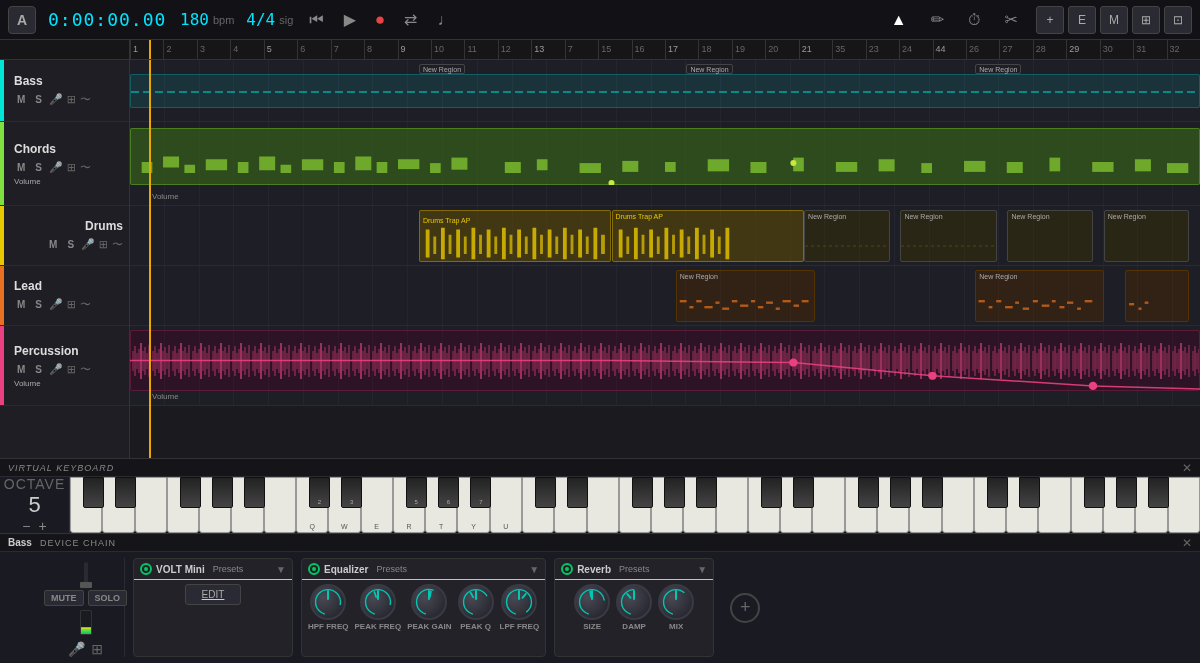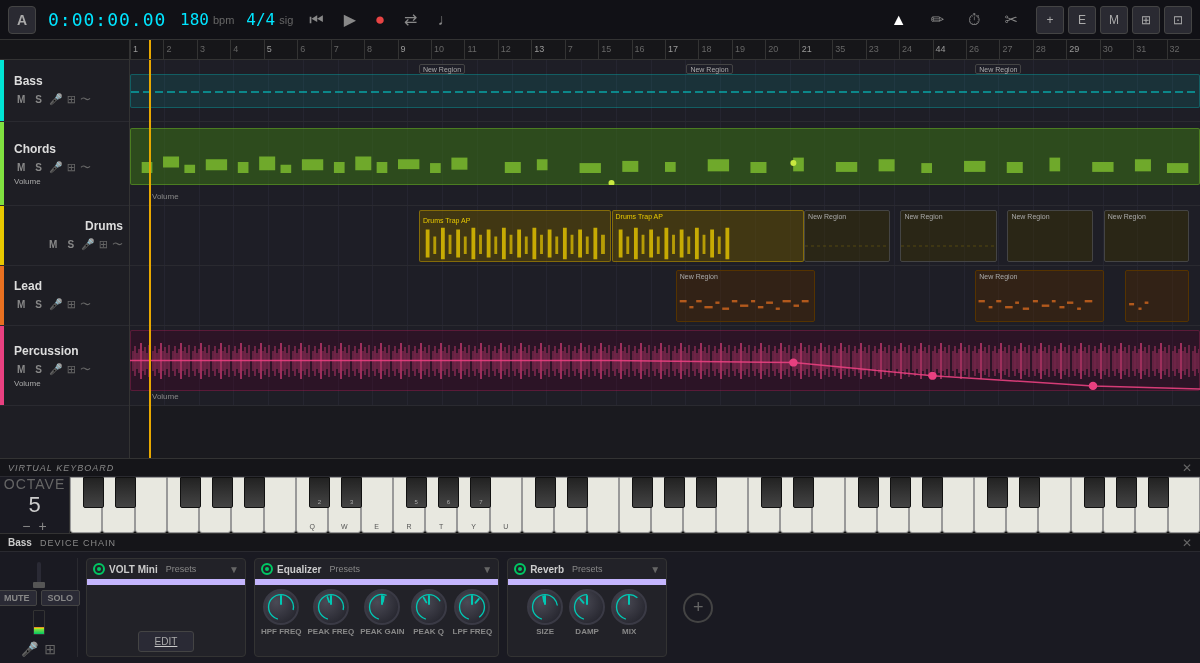--- a/index.html
+++ b/index.html
@@ -424,20 +424,21 @@
     }
     .dc-fader-section {
       width: 70px;
       height: 100%;
       display: flex;
       flex-direction: column;
       align-items: center;
       gap: 4px;
       border-right: 1px solid #2a2a30;
       padding-right: 8px;
+      margin-left: 47px;
     }
     .fader-track {
       width: 4px;
       height: 60px;
       background: #2a2a35;
       border-radius: 2px;
       position: relative;
       margin-top: 4px;
     }
     .fader-thumb {
@@ -495,21 +496,21 @@
       height: 100%;
       display: flex;
       flex-direction: column;
       min-width: 160px;
       max-width: 200px;
     }
     .plugin-header {
       display: flex;
       align-items: center;
       padding: 4px 6px;
-      border-bottom: 6px solid #c4b5fd;
+      border-bottom: 1px solid #c4b5fd;
       gap: 4px;
     }
     .power-btn {
       width: 12px; height: 12px;
       border-radius: 50%;
       border: 2px solid #00c864;
       background: none;
       cursor: pointer;
       position: relative;
     }
@@ -533,21 +534,21 @@
       margin-left: 4px;
     }
     .preset-arrow {
       margin-left: auto;
       color: #666;
       font-size: 10px;
     }
     .plugin-body {
       flex: 1;
       display: flex;
-      align-items: flex-end;
+      align-items: flex-start;
       justify-content: center;
       padding: 4px;
       text-decoration: underline;
     }
     .edit-btn {
       background: #2a2a35;
       border: 1px solid #444;
       border-radius: 3px;
       color: #aaa;
       font-size: 10px;

